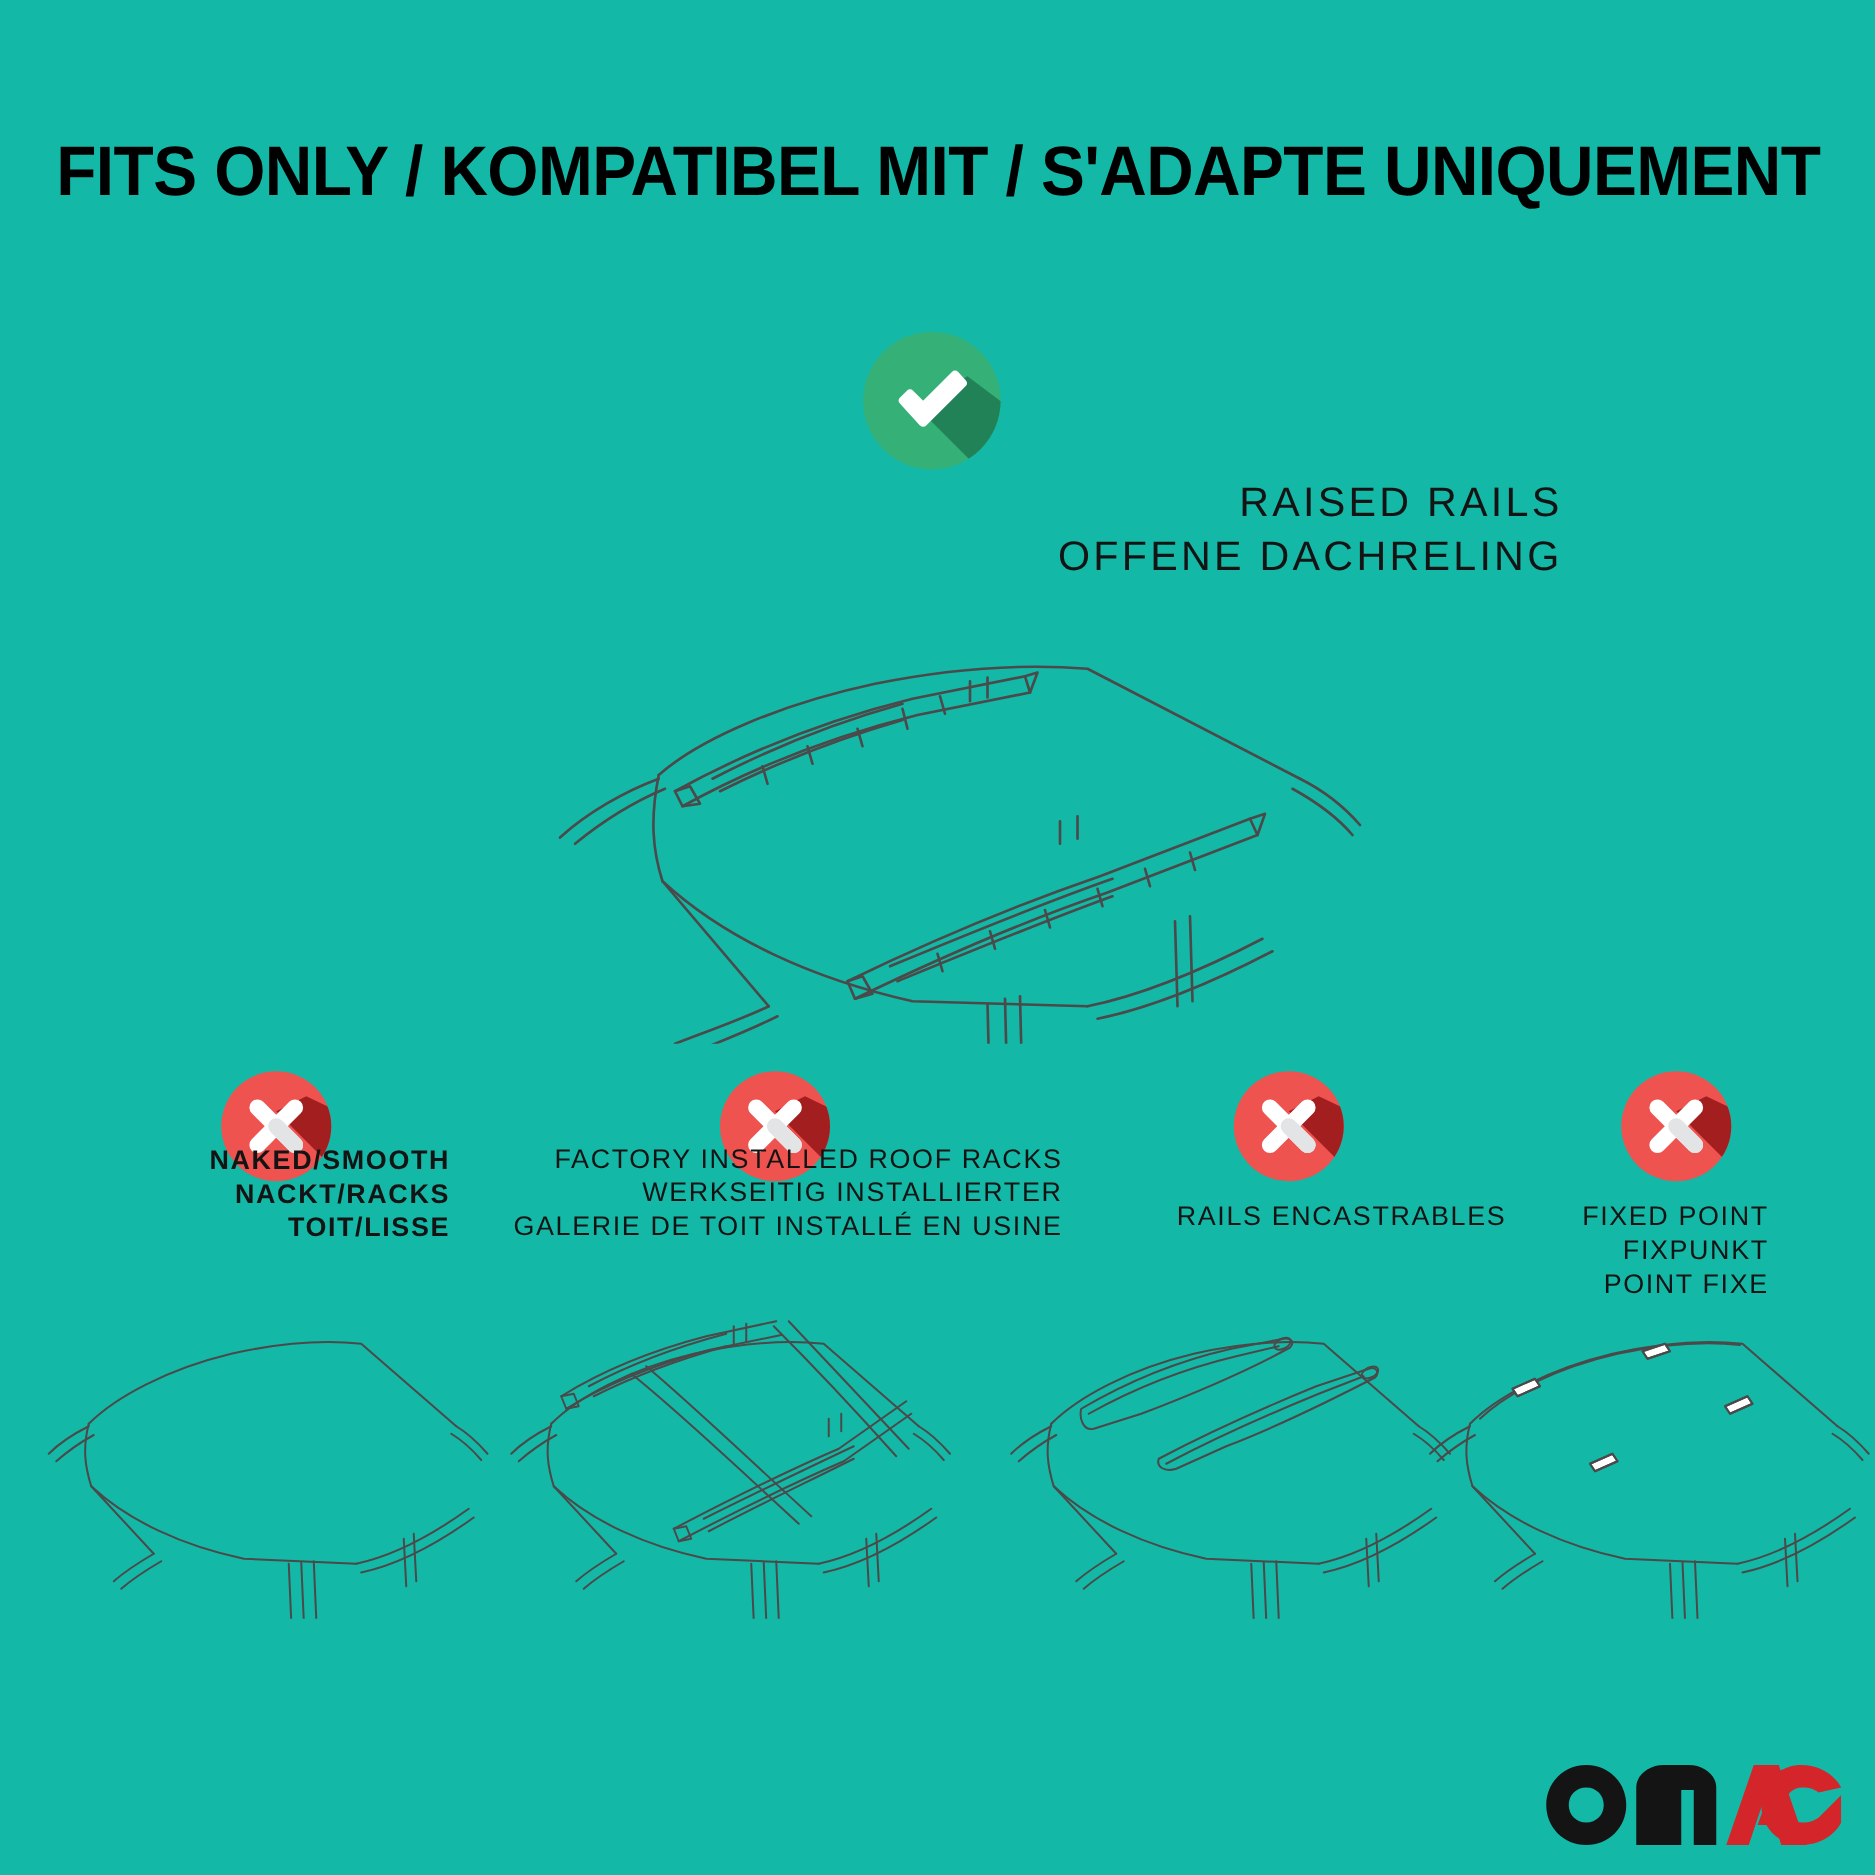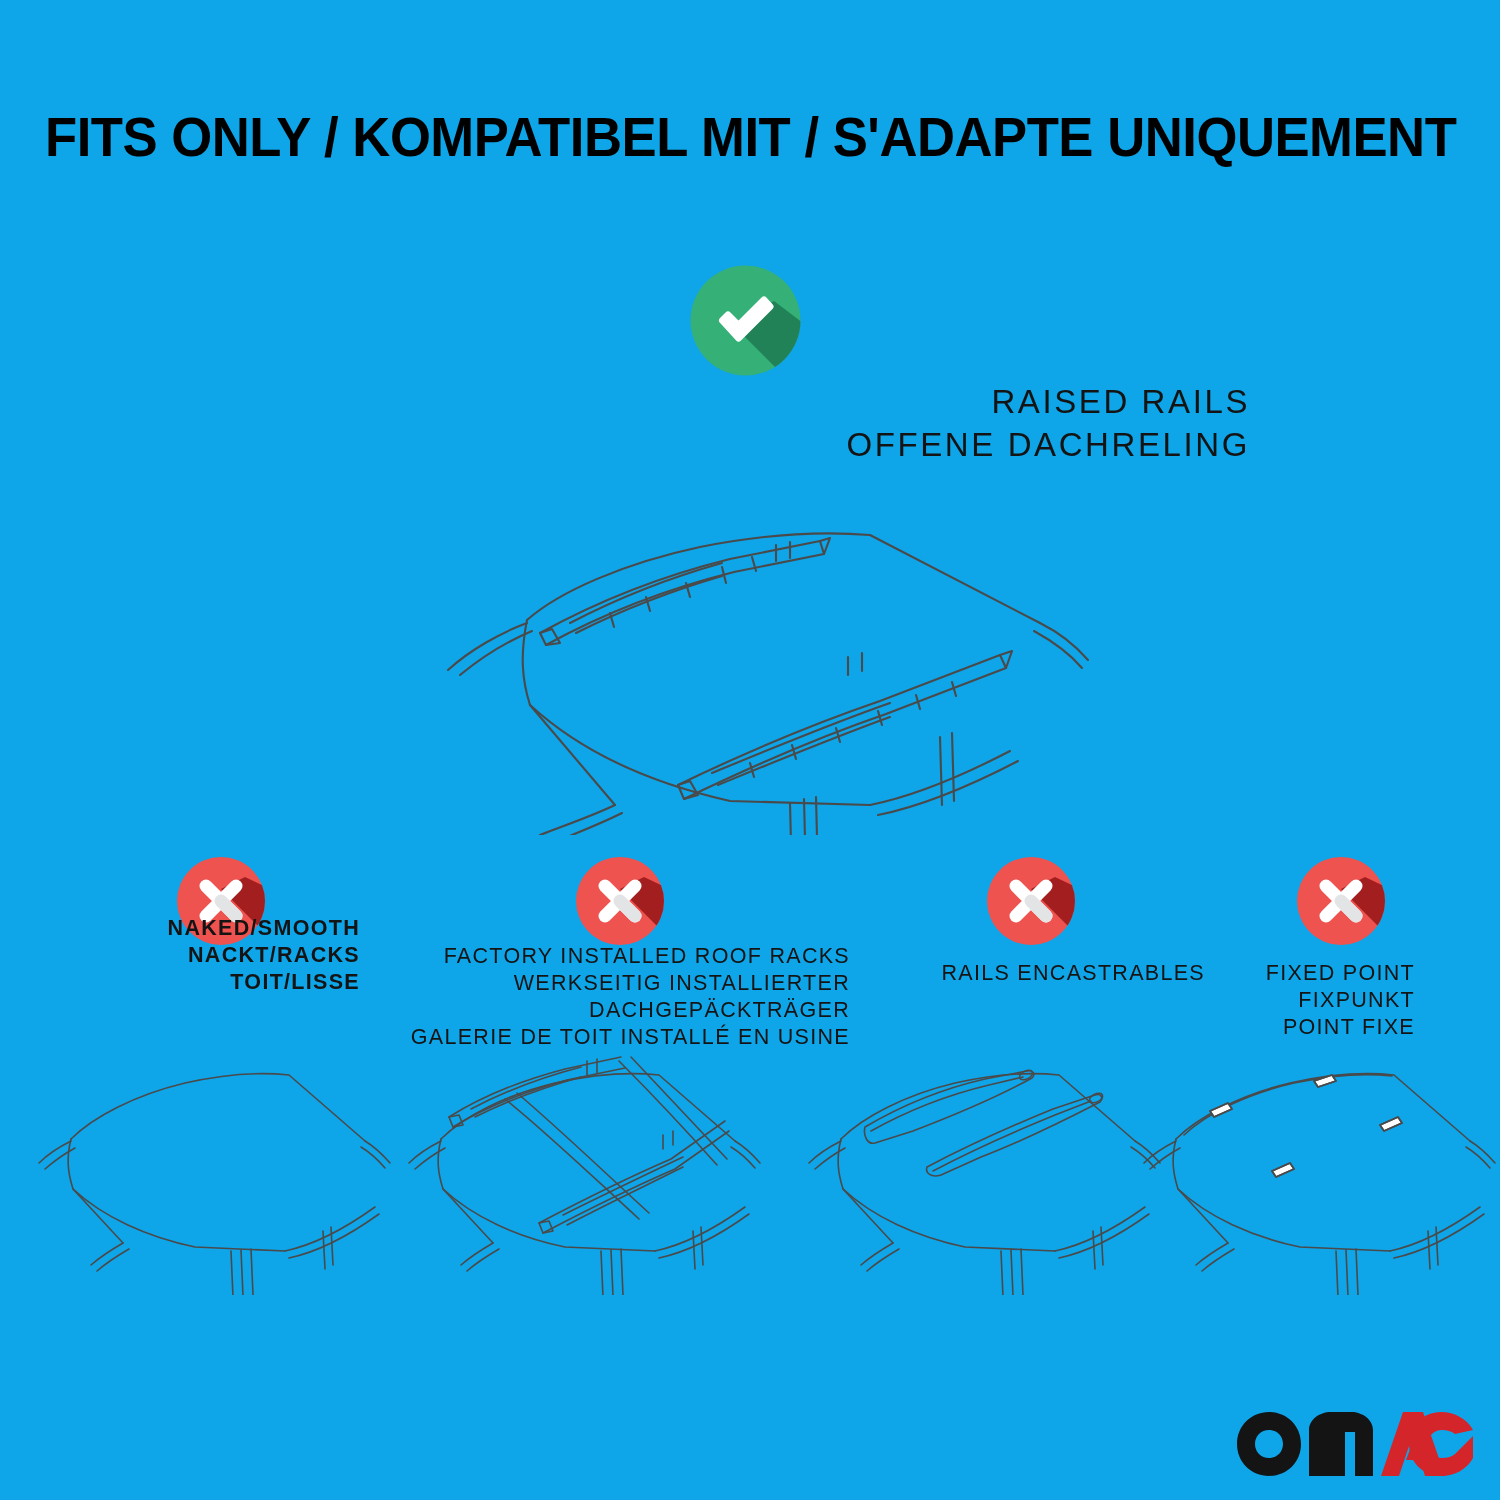--- a/index.html
+++ b/index.html
@@ -9,21 +9,21 @@
     background: #ffffff;
   }
   body {
     font-family: "Liberation Sans", sans-serif;
     color: #141414;
   }
   #page {
     position: relative;
     width: 1500px;
     height: 1500px;
-    background: #0ea5e9;
+    background: #14b8a6;
     overflow: hidden;
   }
 
   
   .title {
     position: absolute;
     left: 0;
     top: 104px;
     width: 1500px;
     text-align: center;
@@ -217,24 +217,23 @@
         <path d="M46 34 L58 46 L108 96 L120 46 L70 22 Z" fill="#9e1c1c" opacity="0.95"></path>
       </g>
       <g stroke-linecap="round" stroke-width="13" fill="none">
         <path d="M31 31 L61 61" stroke="#ffffff"></path>
         <path d="M61 31 L31 61" stroke="#ffffff"></path>
         <path d="M46 46 L61 61" stroke="#e2e4e6"></path>
       </g>
     </svg>
   </div>
 
-  <div class="label-block label-small" style="left:390px; top:943px; width:460px;">
+  <div class="label-block label-small" style="left:390px; top:914px; width:460px;">
     <span class="line">FACTORY INSTALLED ROOF RACKS</span>
     <span class="line">WERKSEITIG INSTALLIERTER</span>
-    <span class="line">DACHGEPÄCKTRÄGER</span>
     <span class="line">GALERIE DE TOIT INSTALLÉ EN USINE</span>
   </div>
 
   <div class="roof" style="left:405px; top:1055px; width:360px; height:240px;">
     <svg width="360" height="240" viewBox="0 0 360 240" fill="none" stroke="#4a4a4a" stroke-width="1.6" stroke-linecap="round" stroke-linejoin="round">
 
       <path d="M36 84 C58 62 100 40 150 28 C190 19 226 17 254 20 L330 86"></path>
       <path d="M36 84 C31 104 33 118 38 134 L88 188"></path>
       <path d="M38 134 C68 162 112 182 160 192 L250 196"></path>
       <path d="M36 86 C24 92 12 100 4 108"></path>

